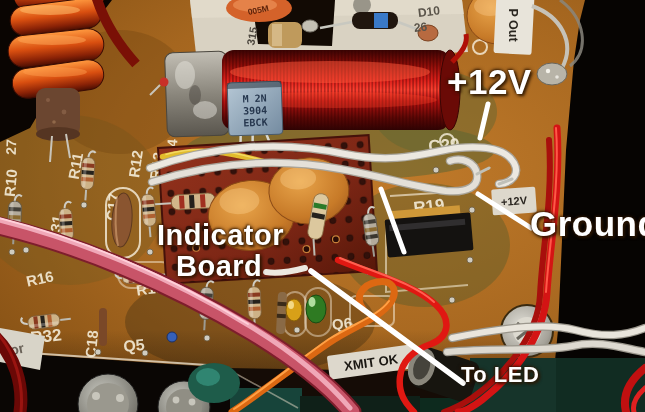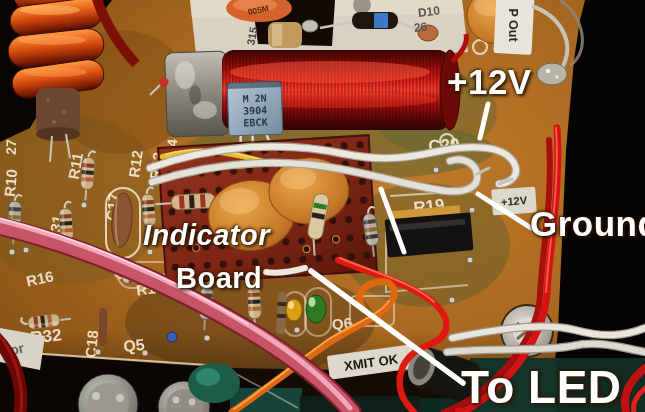--- a/index.html
+++ b/index.html
@@ -8,24 +8,24 @@
     font-family:"Liberation Sans",sans-serif;background:#070503;
   }
   .stage svg{position:absolute;left:0;top:0;}
   .ann{
     position:absolute;color:#fff;font-weight:bold;line-height:1;
     text-shadow:0 0 4px rgba(45,22,0,.95), 2px 2px 3px rgba(45,22,0,.85), -1px -1px 2px rgba(45,22,0,.6);
     white-space:nowrap;letter-spacing:.5px;
   }
   .ann-12v{left:447px;top:64px;font-size:35px;}
   .ann-ground{left:530px;top:206px;font-size:35px;}
-  .ann-ind1{left:143px;top:221px;font-size:29px;font-style:italic;}
-  .ann-ind2{left:176px;top:252px;font-size:29px;margin-top:12px;}
+  .ann-ind1{left:157px;top:221px;font-size:29px;}
+  .ann-ind2{left:176px;top:252px;font-size:29px;}
   .ann-r21{left:398px;top:241px;font-size:38px;}
-  .ann-toled{left:461px;top:364px;font-size:46px;}
+  .ann-toled{left:461px;top:364px;font-size:22px;}
 </style>
 </head>
 <body>
 
 <div class="stage">
 <svg width="645" height="412" viewBox="0 0 645 412">
   <defs>
     <radialGradient id="boardGrad" cx="0.62" cy="0.42" r="0.85">
       <stop offset="0" stop-color="#c07a2a"></stop>
           <stop offset="0.55" stop-color="#a5661f"></stop>

